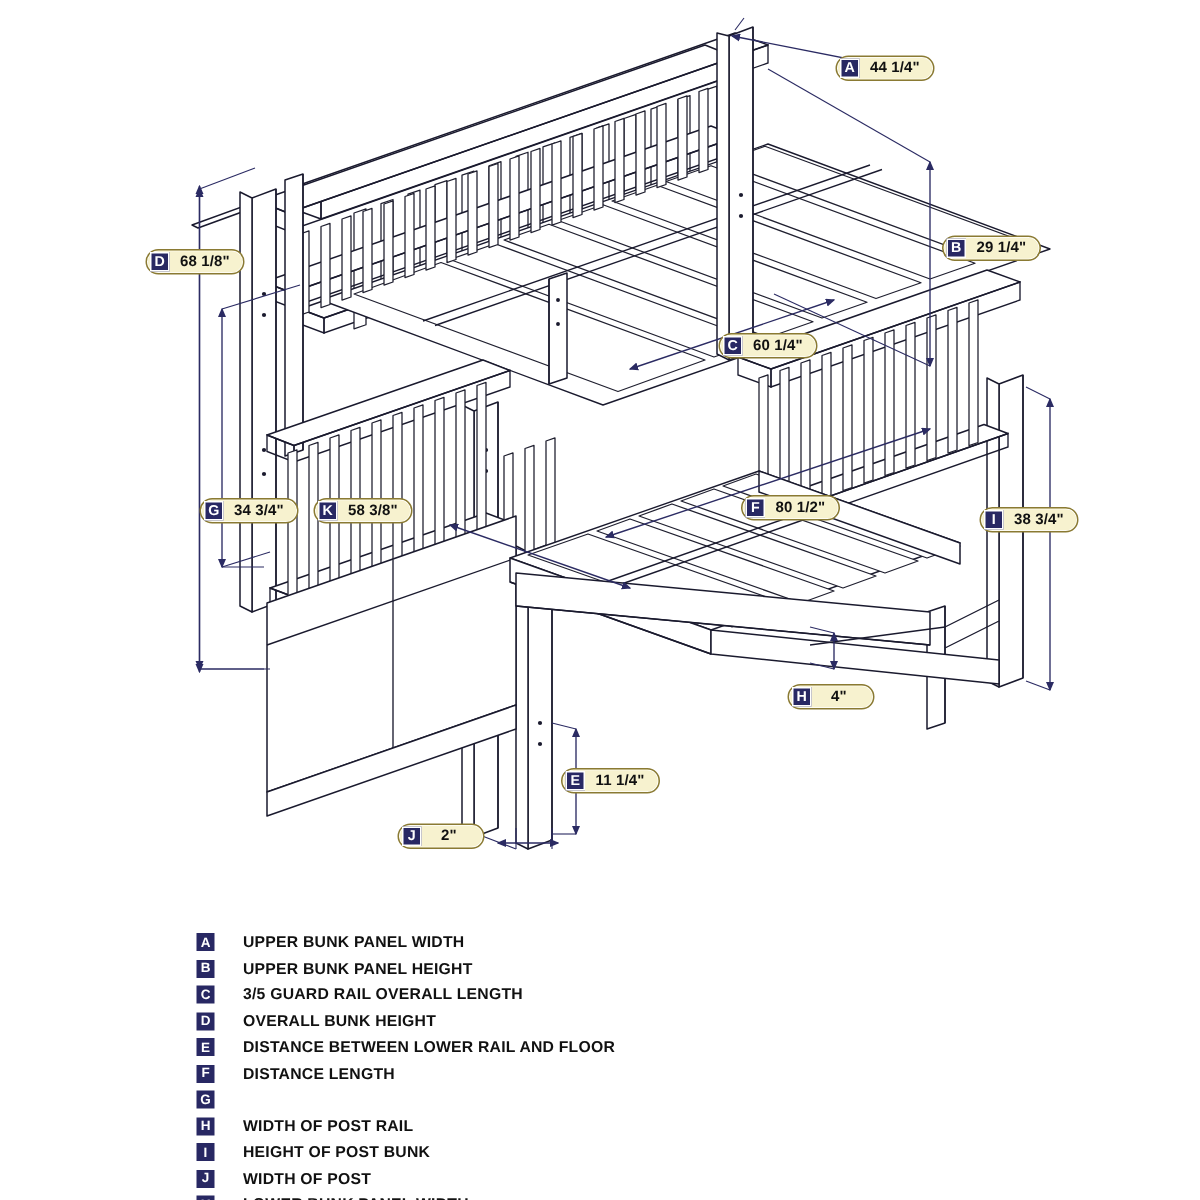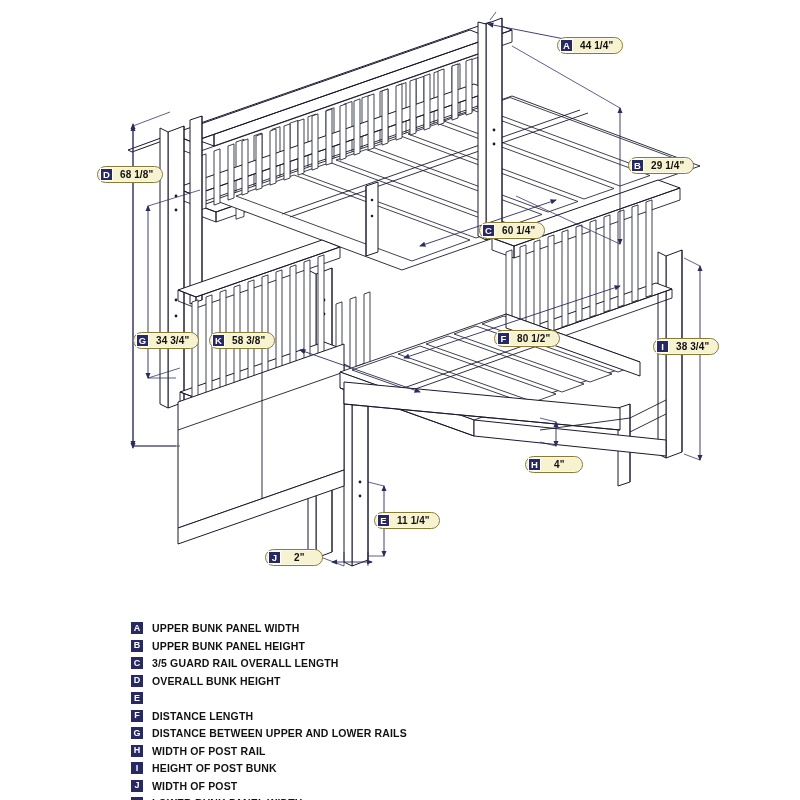--- a/index.html
+++ b/index.html
@@ -133,21 +133,21 @@
     height: 12px;
     background: #282863;
     color: #ffffff;
     font-size: 9px;
     font-weight: bold;
     line-height: 1;
     flex: 0 0 auto;
     box-sizing: border-box;
   }
   .legend-text {
-    margin-left: 9px;
+    margin-left: 19px;
     font-size: 10.5px;
     font-weight: bold;
     color: #111111;
     letter-spacing: 0.15px;
     font-family: "Liberation Sans", sans-serif;
   }
 </style>
 </head>
 <body>
 
@@ -515,28 +515,28 @@
     <div class="legend-row">
       <span class="legend-badge">C</span>
       <span class="legend-text">3/5 GUARD RAIL OVERALL LENGTH</span>
     </div>
     <div class="legend-row">
       <span class="legend-badge">D</span>
       <span class="legend-text">OVERALL BUNK HEIGHT</span>
     </div>
     <div class="legend-row">
       <span class="legend-badge">E</span>
+      <span class="legend-text">DISTANCE BETWEEN LOWER RAIL AND FLOOR</span>
     </div>
     <div class="legend-row">
       <span class="legend-badge">F</span>
       <span class="legend-text">DISTANCE LENGTH</span>
     </div>
     <div class="legend-row">
       <span class="legend-badge">G</span>
-      <span class="legend-text">DISTANCE BETWEEN UPPER AND LOWER RAILS</span>
     </div>
     <div class="legend-row">
       <span class="legend-badge">H</span>
       <span class="legend-text">WIDTH OF POST RAIL</span>
     </div>
     <div class="legend-row">
       <span class="legend-badge">I</span>
       <span class="legend-text">HEIGHT OF POST BUNK</span>
     </div>
     <div class="legend-row">

